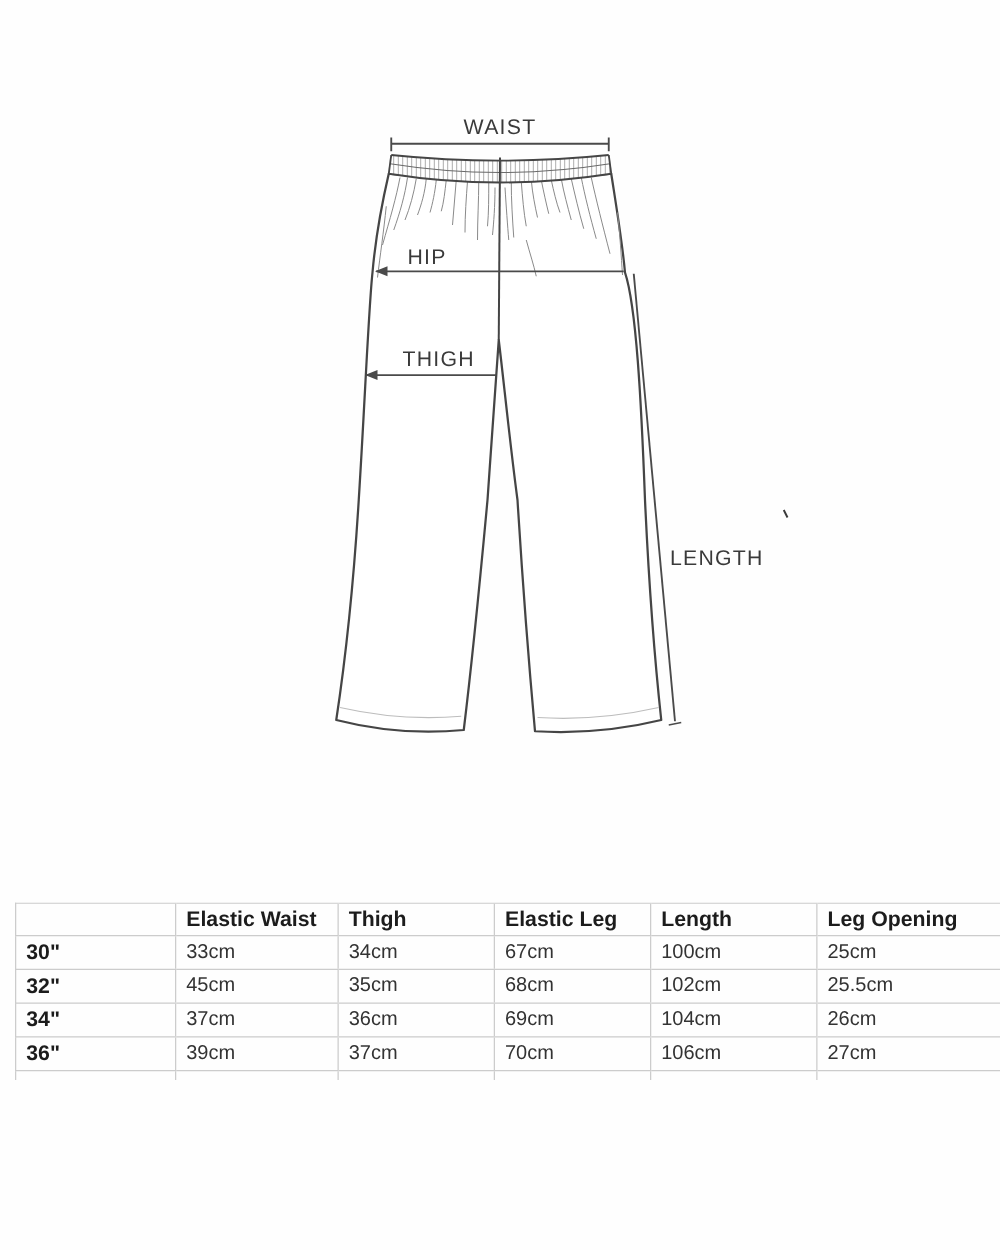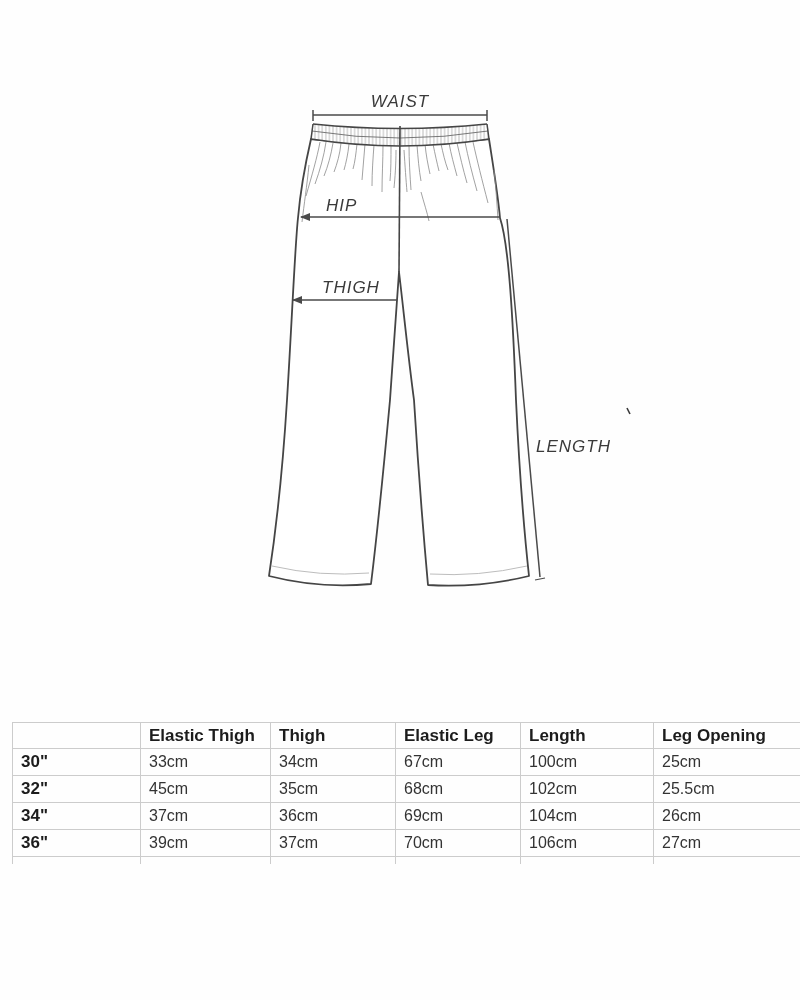--- a/index.html
+++ b/index.html
@@ -3,21 +3,21 @@
 <meta charset="utf-8">
 <style>
   html,body{margin:0;padding:0;}
   body{
     width:800px;height:1000px;
     background:#fdfdfd;
     font-family:"Liberation Sans","DejaVu Sans",sans-serif;
     overflow:hidden;
   }
   .page{position:relative;width:800px;height:1000px;background:#fefefe;}
-  .diagram-wrap{position:absolute;left:0;top:0;width:652px;height:660px;font-style:italic;}
+  .diagram-wrap{position:absolute;left:0;top:0;width:652px;height:660px;}
   svg text{
     font-family:"Liberation Sans","DejaVu Sans",sans-serif;
     font-size:17px;
     fill:#3a3a3a;
     letter-spacing:1px;
   }
   .table-wrap{
     position:absolute;left:12px;top:722px;width:788px;height:142px;
     overflow:hidden;
   }
@@ -153,21 +153,21 @@
         <col style="width:128px">
           <col style="width:130px">
           <col style="width:125px">
         <col style="width:125px">
           <col style="width:133px">
           <col style="width:149px">
       </colgroup>
       <thead>
         <tr>
           <th></th>
-          <th>Elastic Thigh</th>
+          <th>Elastic Waist</th>
           <th>Thigh</th>
           <th>Elastic Leg</th>
           <th>Length</th>
           <th>Leg Opening</th>
         </tr>
       </thead>
       <tbody>
         <tr>
           <td class="size-col">30"</td>
           <td>33cm</td>

